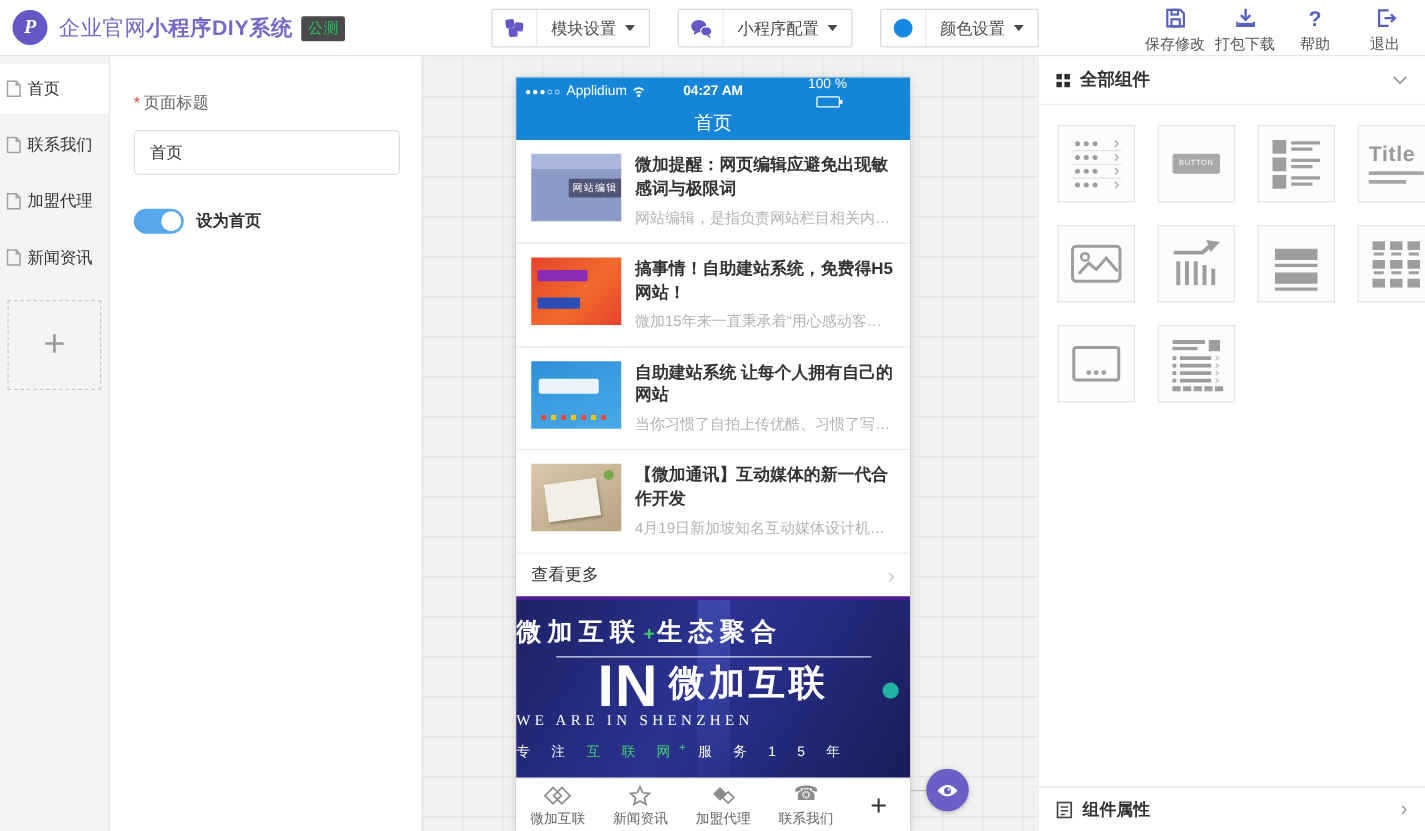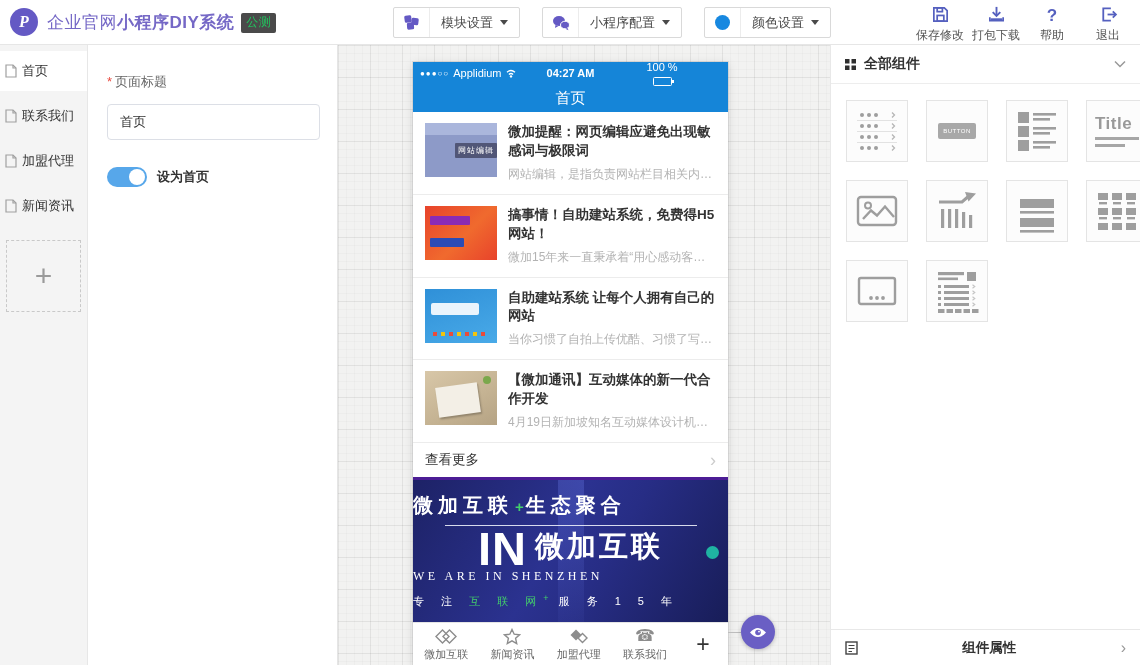--- a/index.html
+++ b/index.html
@@ -111,21 +111,21 @@
   .comp-panel { position:absolute; top:45px; right:0; width:310px; bottom:0; background:#fff; border-left:1px solid #e8e8e8; overflow:hidden; }
   .comp-header { height:39px; display:flex; align-items:center; gap:8px; padding:0 14px; border-bottom:1px solid #ededed; }
   .comp-header-label { font-size:14px; font-weight:bold; color:#333; flex:1; }
   .tiles { padding:16px 0 0 15px; display:flex; flex-wrap:wrap; gap:18px; width:336px; }
   .tile { width:62px; height:62px; background:#fcfcfc; border:1px solid #e4e4e4; display:flex; align-items:center; justify-content:center; cursor:grab; }
   .btn-chip { width:38px; height:16px; background:#a8a8a8; border-radius:2px; color:#fff; font-size:6px; letter-spacing:0.5px; display:flex; align-items:center; justify-content:center; }
   .title-demo { text-align:left; }
   .title-demo .t { font-size:17px; font-weight:bold; color:#999; line-height:1; letter-spacing:0.5px; }
   .title-demo .l1 { width:44px; height:3px; background:#a6a6a6; margin-top:5px; }
   .title-demo .l2 { width:30px; height:3px; background:#a6a6a6; margin-top:4px; }
-  .comp-footer { position:absolute; left:0; right:0; bottom:0; height:36px; border-top:1px solid #e8e8e8; background:#fff; display:flex; align-items:center; gap:8px; padding:0 14px; cursor:pointer;text-align:center; }
+  .comp-footer { position:absolute; left:0; right:0; bottom:0; height:36px; border-top:1px solid #e8e8e8; background:#fff; display:flex; align-items:center; gap:8px; padding:0 14px; cursor:pointer; }
   .comp-footer-label { font-size:13.5px; font-weight:bold; color:#333; flex:1; }
   .chev { color:#999; font-size:16px; line-height:1; }
 </style>
 </head>
 <body>
 
 <div id="app">
 
   <div class="topbar">
     <div class="brand">

